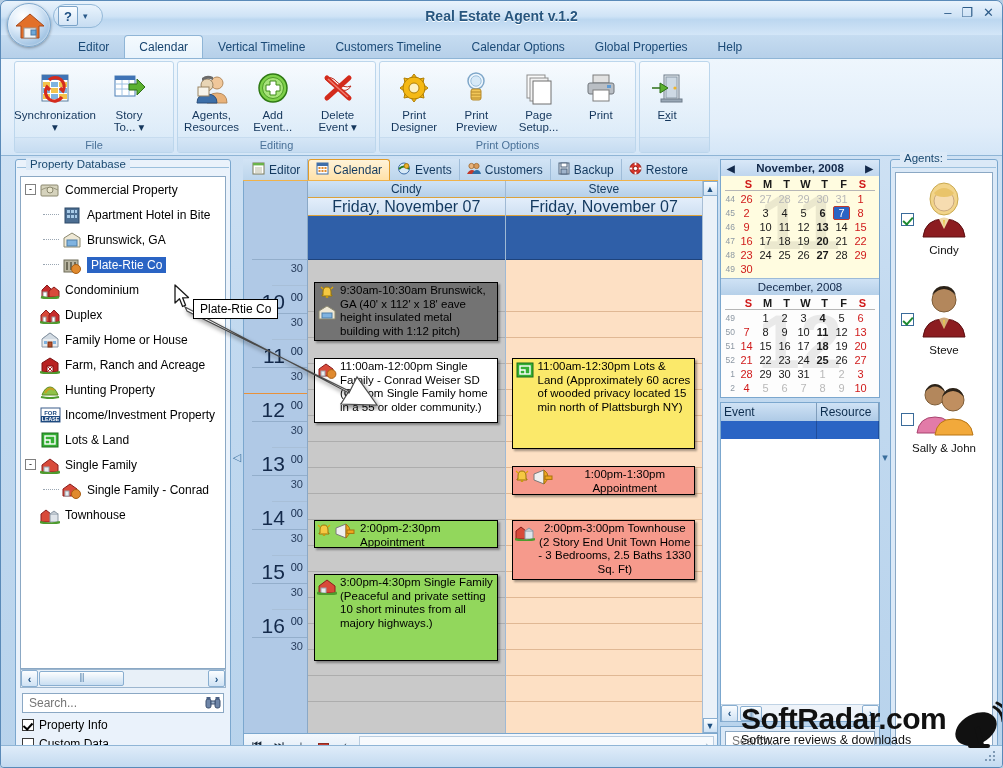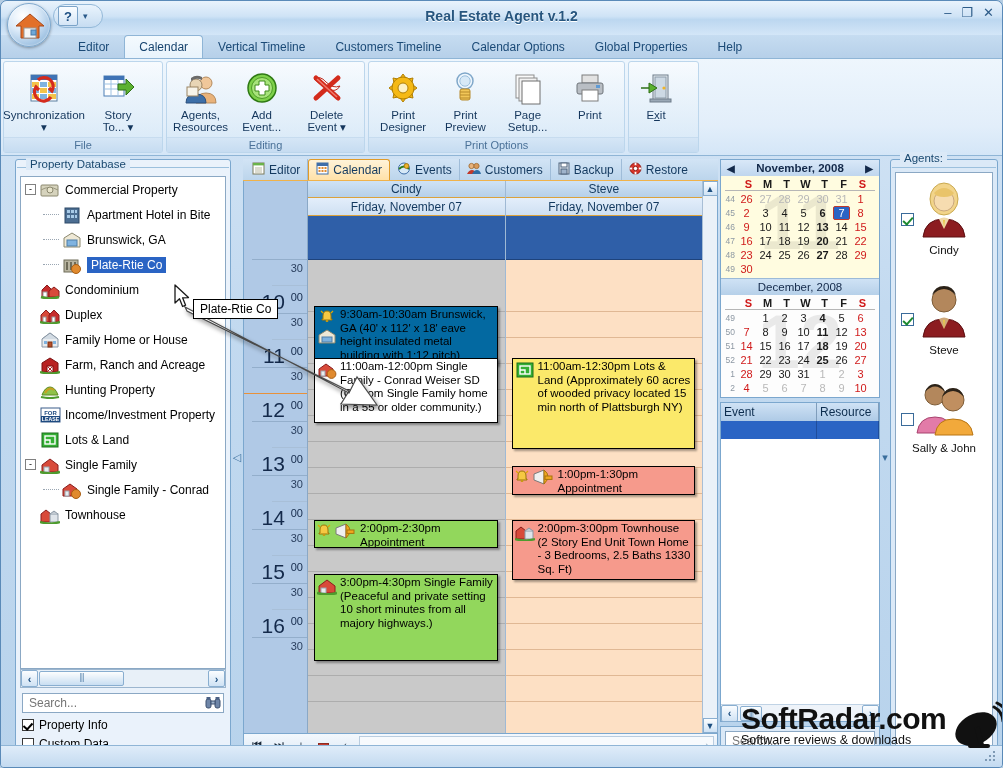--- a/index.html
+++ b/index.html
@@ -72,21 +72,21 @@
   .rtab.active {
     background:linear-gradient(180deg,#f4fafe,#e8f3fc);
     border-color:#8fb5d6; color:#16436e;
     position:relative; z-index:2;
   }
   
   #ribbon {
     position:relative; height:97px;
     background:linear-gradient(180deg,#eef6fd 0%,#e2eefa 70%,#d4e6f7 100%);
     border-bottom:1px solid #8fb5d6;
-    display:flex; align-items:flex-start; padding:2px 3px 0 2px; gap:3px;
+    display:flex; align-items:flex-start; padding:2px 3px 0 13px; gap:3px;
   }
   .rgroup {
     height:92px; position:relative;
     background:linear-gradient(180deg,rgba(255,255,255,.55),rgba(214,232,247,.75));
     border:1px solid #bcd6ec; border-radius:3px;
     display:flex; flex-direction:column; justify-content:space-between;
   }
   .rgroup-items { display:flex; align-items:flex-start; padding:4px 4px 0 4px; gap:2px; }
   .rgroup-label {
     height:15px; line-height:15px; text-align:center;
@@ -202,44 +202,44 @@
   .gline.half { left:28px; background:#a8bfd8; }
   .gline.now { background:#e8913a; left:0; }
   #daycols { flex:1; display:flex; min-width:0; position:relative; overflow:hidden; }
   .daycol { flex:1; display:flex; flex-direction:column; min-width:0; border-right:1px solid #9fb9d4; position:relative;}
   .agentname {
     height:17px; line-height:17px; text-align:center; font-size:12px; color:#13395f;
     background:linear-gradient(180deg,#cfe2f5,#b6d0e9);
     border-bottom:1px solid #dba23c;
   }
   .datehdr {
-    height:18px; line-height:18px; text-align:center; font-size:12px; color:#13395f;
+    height:18px; line-height:18px; text-align:center; font-size:16px; color:#13395f;
     background:linear-gradient(180deg,#e3eefb,#cfe0f2);
     border-bottom:1px solid #dba23c;
   }
   .allday { height:44px; background:#2f5fa8; border-bottom:1px solid #1e437c; }
   .slots { flex:1; position:relative; overflow:hidden; }
   .slots.cindy { background:#c9c9c9; }
   .slots.steve { background:#fde0c4; }
   .srow { position:absolute; left:0; right:0; border-bottom:1px solid #adadad; }
   .slots.steve .srow { border-bottom:1px solid #e0b894; }
   .ev {
     position:absolute; left:6px; right:7px;
     border:1px solid #000; background:#fff;
     box-shadow:2px 2px 2px rgba(0,0,0,.35);
     font-size:11.5px; color:#000; line-height:13.5px;
     overflow:hidden; display:flex; padding:1px 2px 1px 1px;
   }
   .ev .evico { width:22px; flex:0 0 auto; display:flex; flex-direction:column; align-items:center; gap:1px; padding-top:1px;}
   .ev .evico.row { flex-direction:row; width:auto; gap:2px; align-items:flex-start;}
   .ev .evtxt { flex:1; padding-left:2px; }
-  .ev.beige { background:#0369a1;margin-top:24px; }
+  .ev.beige { background:#737373; }
   .ev.white { background:#ffffff; }
   .ev.yellow { background:#fbe96a; }
-  .ev.salmon { background:#f69a8c; }
+  .ev.salmon { background:#f69a8c;text-align:center; }
   .ev.green  { background:#92d75c; }
   #calvscroll {
     width:15px; flex:0 0 auto; background:#eef3f9; border-left:1px solid #a8bed5;
     display:flex; flex-direction:column; align-items:center; justify-content:space-between;
   }
   .vsb {
     width:15px; height:15px; display:flex; align-items:center; justify-content:center;
     background:linear-gradient(180deg,#fbfdff,#cfe2f4); border:1px solid #89aed0;
     font-size:9px; color:#1d4f80;
   }

